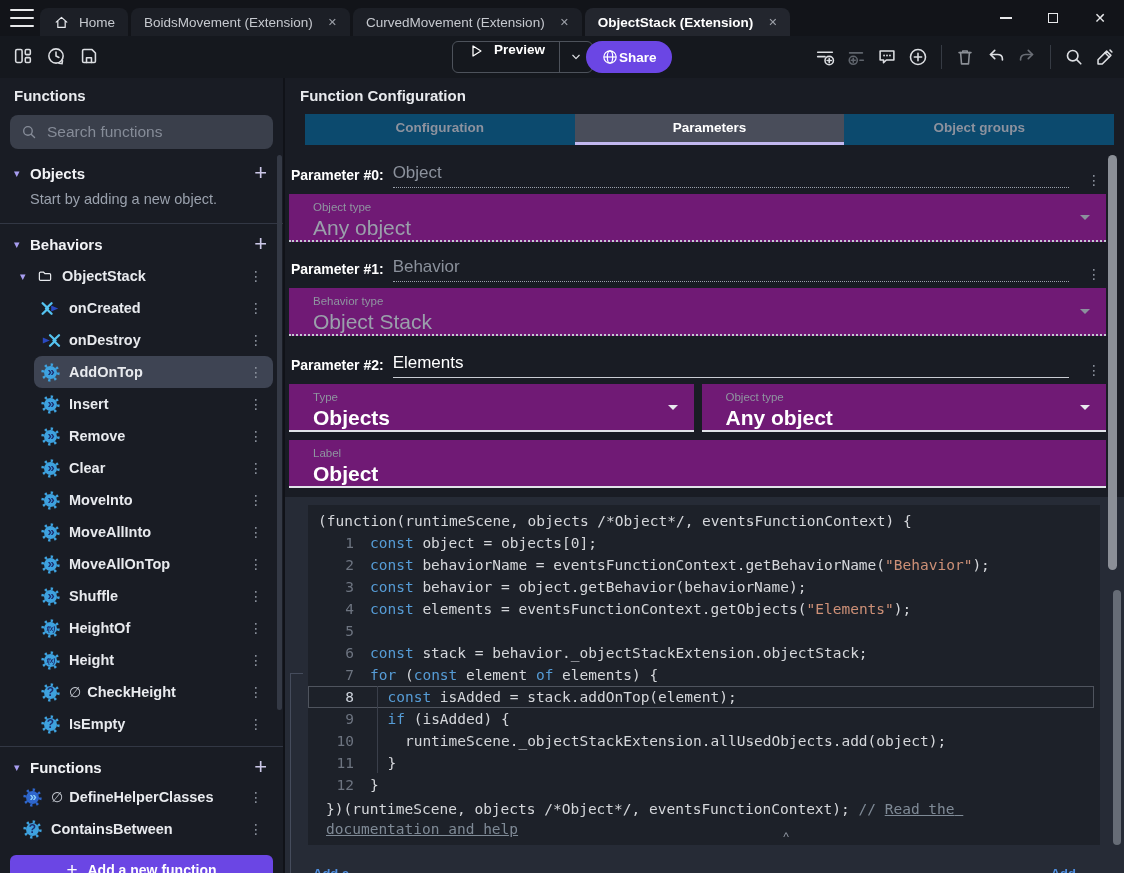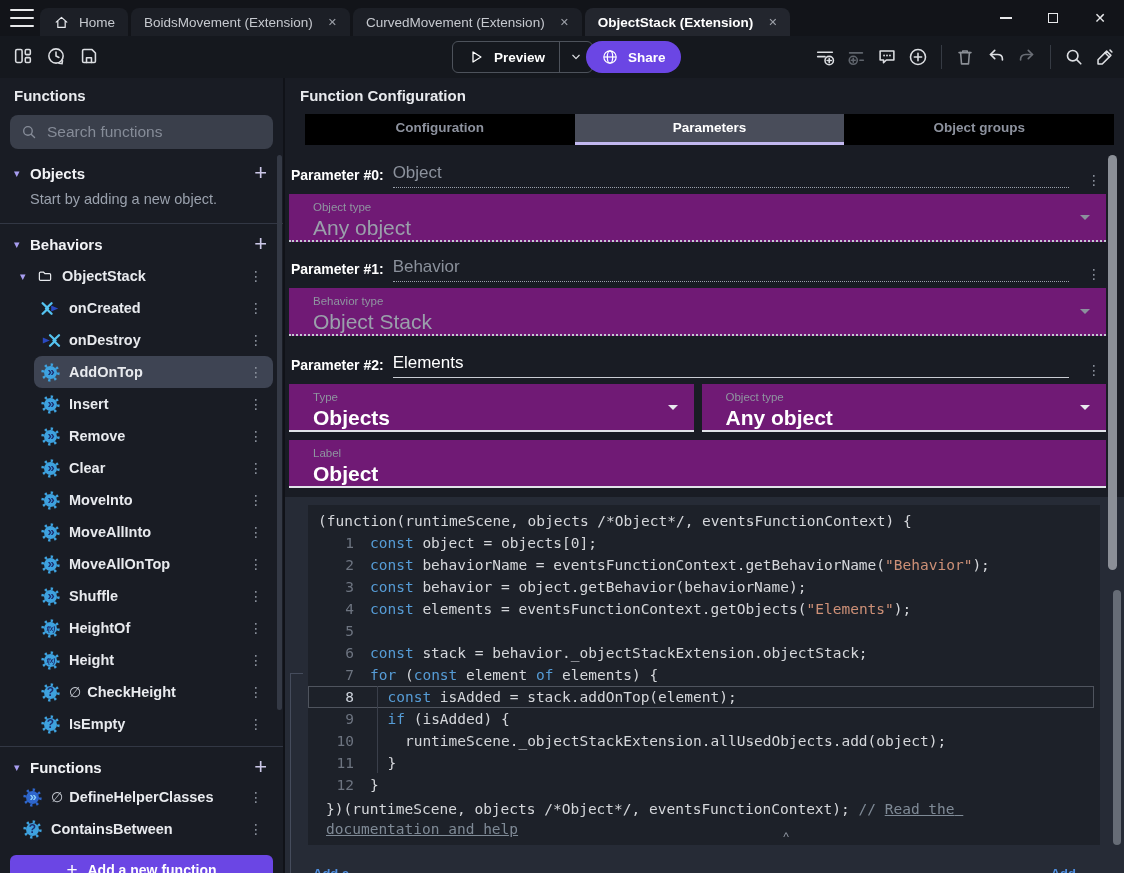--- a/index.html
+++ b/index.html
@@ -21,27 +21,27 @@
   .wmin i { display:block; width:12px; height:1.6px; background:#e8e9eb; }
   .wmax i { display:block; width:10px; height:10px; border:1.6px solid #e8e9eb; }
   .wclose { font-size:14px; color:#e8e9eb; }
 
   
   .toolbar { position:absolute; left:0; top:36px; width:1124px; height:42px; background:#15181e; }
   .tgroup-left { position:absolute; left:12px; top:9px; display:flex; gap:11px; }
   .tico { width:22px; height:22px; display:block; }
   .tbtn { cursor:pointer; }
   .preview-btn { position:absolute; left:452px; top:5px; height:32px; display:flex; align-items:center; border:1px solid #4d525b; border-radius:6px; overflow:hidden; cursor:pointer; }
-  .preview-main { display:flex; align-items:center; gap:9px; padding:0 14px; height:100%; }
+  .preview-main { display:flex; align-items:flex-start; gap:9px; padding:0 14px; height:100%; }
   .preview-main .tico { width:18px; height:18px; }
   .preview-label { font-size:13.5px; font-weight:700; color:#fff; }
   .preview-sep { width:1px; height:100%; background:#4d525b; }
   .preview-caret { padding:0 9px; display:flex; align-items:center; height:100%; }
   .preview-caret .tico { width:14px; height:14px; }
-  .share-btn { position:absolute; left:586px; top:5px; height:32px; display:flex; align-items:center; gap:9px; padding:0 15px; background:#6b46e4; border-radius:16px; cursor:pointer; }
+  .share-btn { position:absolute; left:586px; top:5px; height:32px; display:flex; align-items:center; padding:0 15px; background:#6b46e4; border-radius:16px; cursor:pointer; }
   .share-btn .tico { width:18px; height:18px; }
   .share-label { font-size:13.5px; font-weight:700; color:#fff; }
   .tgroup-right { position:absolute; right:8px; top:9px; display:flex; gap:9px; align-items:center; }
   .tdiv { width:1px; height:24px; background:#363b44; margin:0 3px; }
 
   
   .sidebar { position:absolute; left:0; top:78px; width:283px; height:795px; background:#191c24; overflow:hidden; }
   .vsep { position:absolute; left:283px; top:78px; width:2px; height:795px; background:#101218; }
   .main { position:absolute; left:285px; top:78px; width:839px; height:795px; background:#191c24; overflow:hidden; }
 
@@ -74,21 +74,21 @@
   .fnrow.selected { background:#3e4453; }
   .kebab { margin-left:auto; padding-right:9px; color:#9096a2; font-size:14px; letter-spacing:1px; cursor:pointer; }
   .priv { margin-left:8px; margin-right:-2px; color:#c6cad2; font-size:14px; }
   .add-fn-btn { margin:10px 10px 0 10px; height:30px; background:#6b46e4; border-radius:6px; display:flex; align-items:center; justify-content:center; gap:10px; cursor:pointer; }
   .add-fn-btn .plus { font-size:19px; font-weight:400; color:#fff; }
   .add-fn-btn .lbl { font-size:14px; font-weight:700; color:#fff; }
   .sb-scroll { position:absolute; right:1px; top:77px; width:5px; height:555px; background:#343945; border-radius:3px; }
 
   
   .phead { padding:9px 0 0 15px; font-size:15px; font-weight:600; color:#e8eaee; }
-  .mtabs { position:absolute; left:20px; right:10px; top:36px; height:31px; display:flex; background:#000000; }
+  .mtabs { position:absolute; left:20px; right:10px; top:36px; height:31px; display:flex; background:#0c4a6e; }
   .mtab { flex:1; text-align:center; line-height:28px; height:28px; font-size:13.5px; font-weight:700; color:#8d929e; cursor:pointer; }
   .mtab.active { background:#494d5a; color:#fff; border-bottom:3px solid #c2b8f0; height:31px; }
   .params { position:absolute; left:4px; right:18px; top:78px; }
   .prow { display:flex; align-items:flex-end; height:30px; margin:0 2px; }
   .plabel { font-size:14px; font-weight:700; color:#fff; margin-right:9px; padding-bottom:5px; white-space:nowrap; }
   .pname { flex:1; font-size:17px; padding-bottom:4px; margin-right:18px; }
   .pname.dim { color:#8b919c; border-bottom:1px dotted #9aa0ab; }
   .pname.lit { color:#fff; border-bottom:1px solid #c9ccd3; }
   .prow .kebab { padding-right:2px; }
   .mt2{margin-top:2px}.mt6{margin-top:6px}.mt8{margin-top:8px}.mt10{margin-top:10px}.mt12{margin-top:12px}

